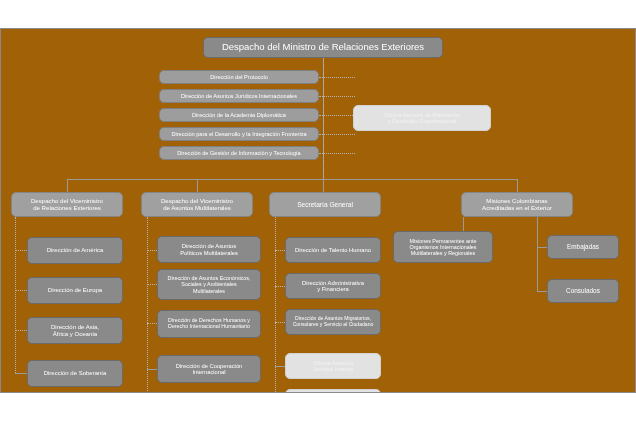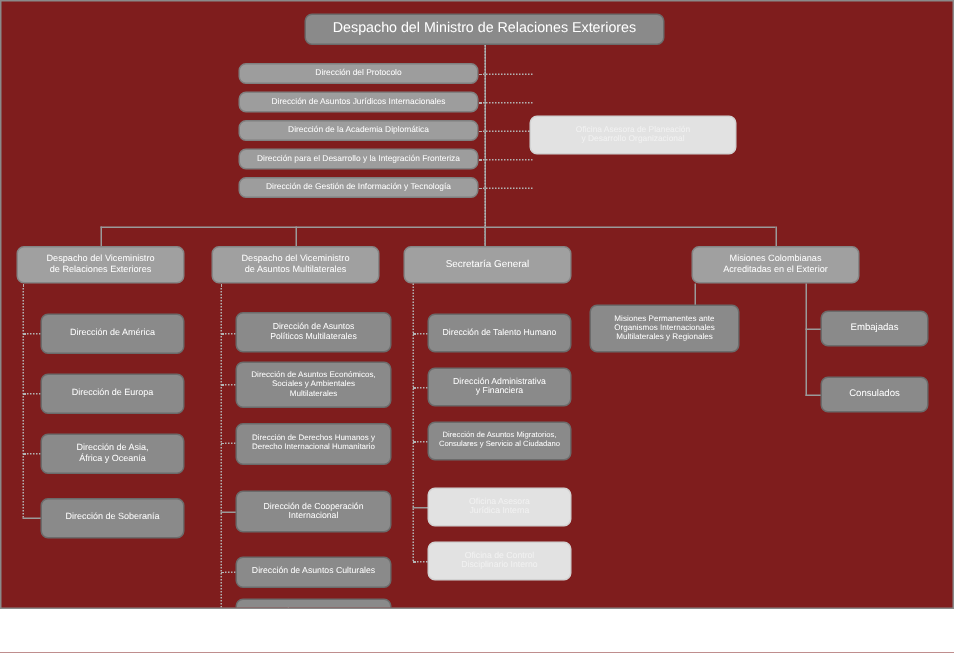--- a/index.html
+++ b/index.html
@@ -1,20 +1,21 @@
 <!DOCTYPE html>
 <html><head>
 <meta charset="utf-8">
 <style>
   html,body{margin:0;padding:0;background:#ffffff;}
   body{font-family:"Liberation Sans",sans-serif;}
   #frame{
-    position:relative;width:636px;height:406px;
-    box-sizing:border-box;border:1px solid #8a8a8a;background:#7f1d1d;
+    position:relative;width:636px;height:365px;
+    box-sizing:border-box;border:1px solid #8a8a8a;background:#a16207;
     overflow:hidden;
+    margin-top:28px;
   }
   .box{
     position:absolute;box-sizing:border-box;
     border-radius:5px;
     display:flex;align-items:center;justify-content:center;
     text-align:center;color:#ffffff;
     line-height:1.12;
     padding:1px 3px;
     background:#8c8c8c;
     border:1px solid #6f6f6f;

